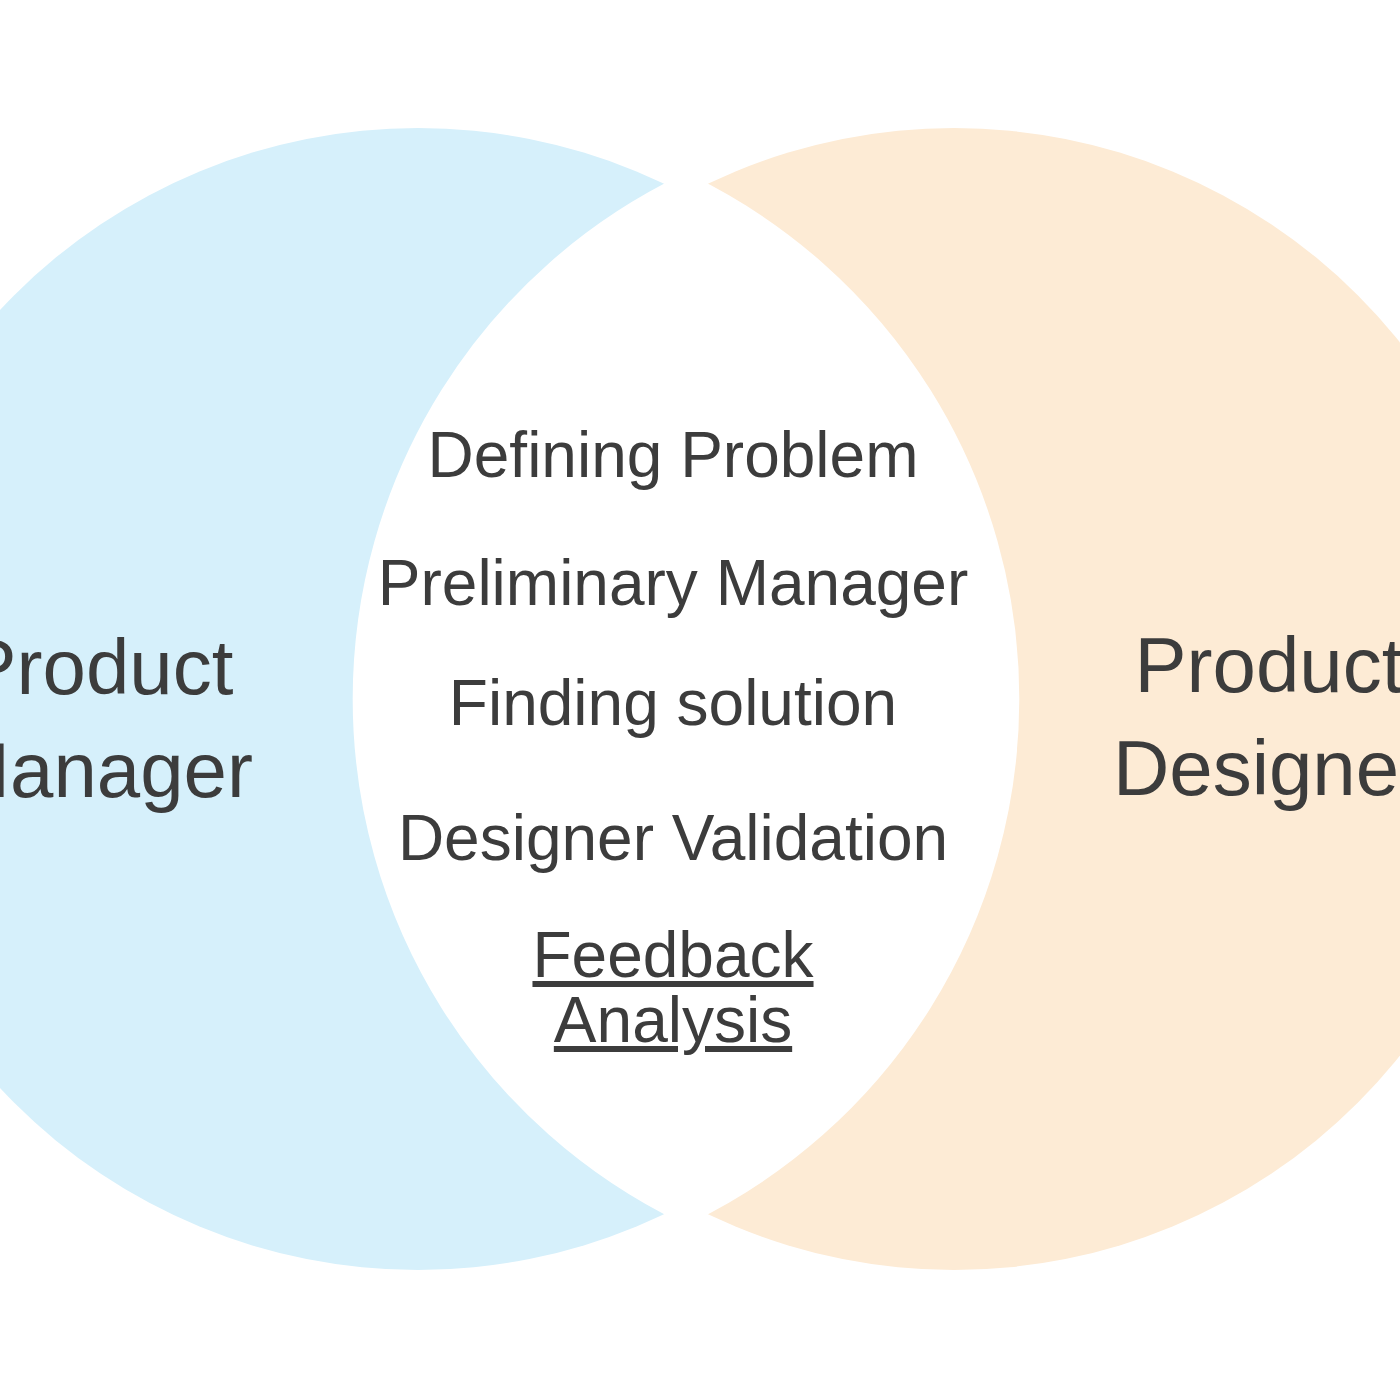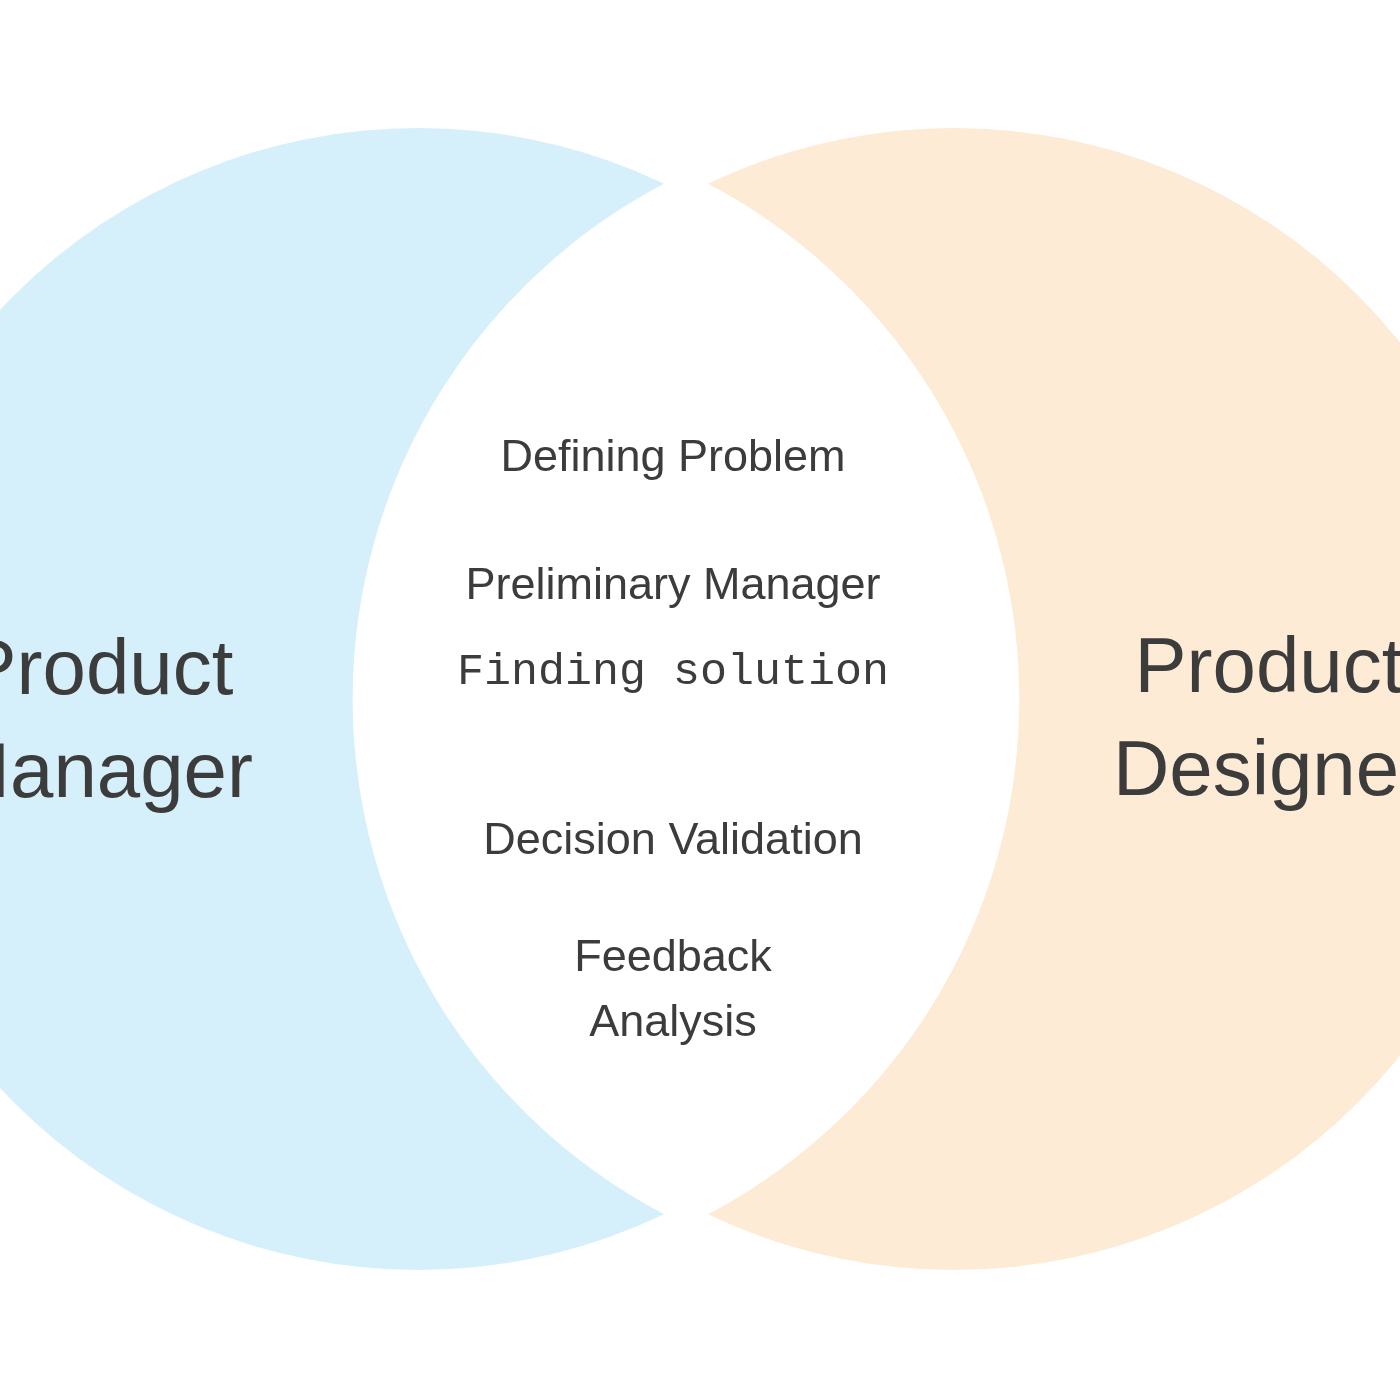--- a/index.html
+++ b/index.html
@@ -30,21 +30,21 @@
     line-height: 103px;
     font-weight: 400;
     white-space: pre-line;
     letter-spacing: 0;
   }
   .overlap-item {
     position: absolute;
     left: 673px;
     transform: translate(-50%, -50%);
     text-align: center;
-    font-size: 45px;
+    font-size: 64px;
     line-height: 65px;
     font-weight: 400;
     white-space: pre-line;
   }
   .overlap-item.single {
     white-space: nowrap;
   }
 </style>
 </head>
 <body>
@@ -60,20 +60,20 @@
   <div class="circle-label" style="left: 99px; top: 719px;">Product
 Manager</div>
 
   <div class="circle-label" style="left: 1269px; top: 717px;">Product
 Designer</div>
 
   <div class="overlap-item single" style="top: 455px;">Defining Problem</div>
 
   <div class="overlap-item single" style="top: 583px;">Preliminary Manager</div>
 
-  <div class="overlap-item single" style="top: 672px; font-family: Liberation Mono, monospace;">Finding solution</div>
+  <div class="overlap-item single" style="top: 703px;">Finding solution</div>
 
-  <div class="overlap-item single" style="top: 838px;">Decision Validation</div>
+  <div class="overlap-item single" style="top: 838px;">Designer Validation</div>
 
-  <div class="overlap-item" style="top: 988px;">Feedback
+  <div class="overlap-item" style="top: 988px; text-decoration: underline;">Feedback
 Analysis</div>
 
 </div>
 
 </body></html>

